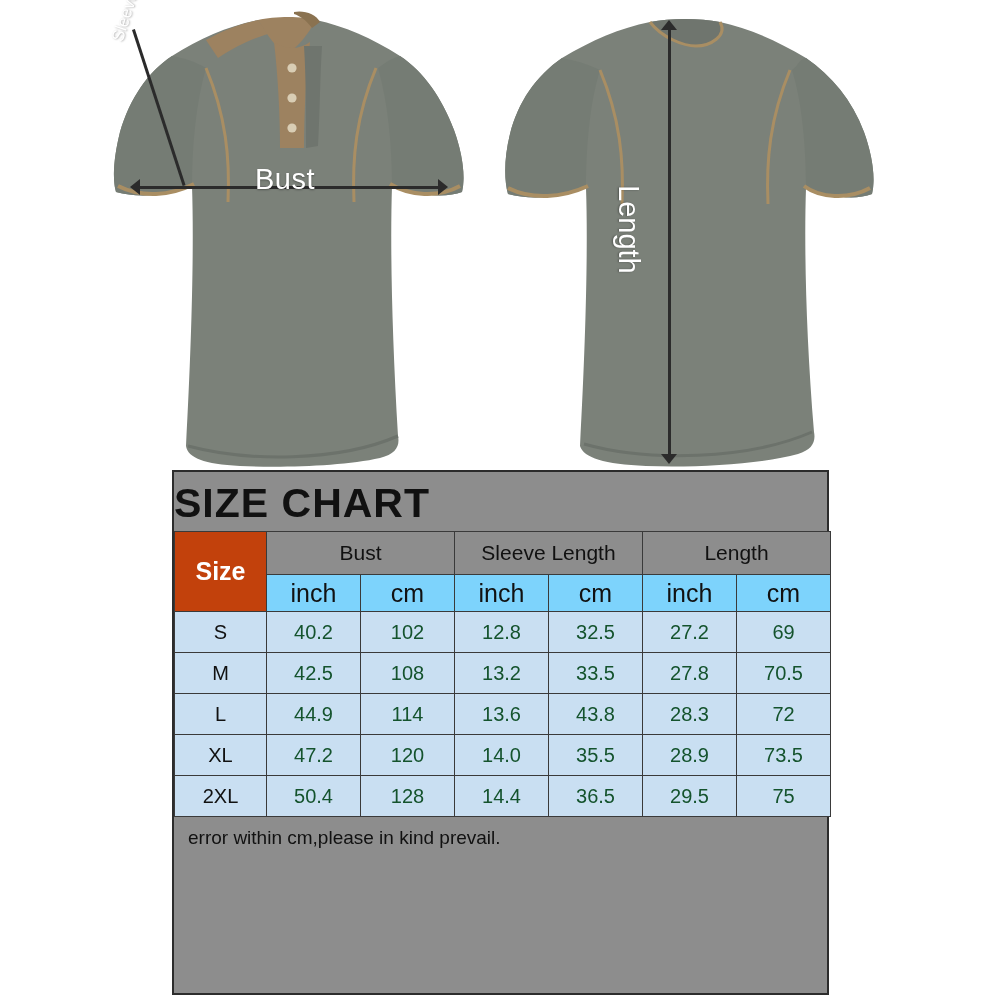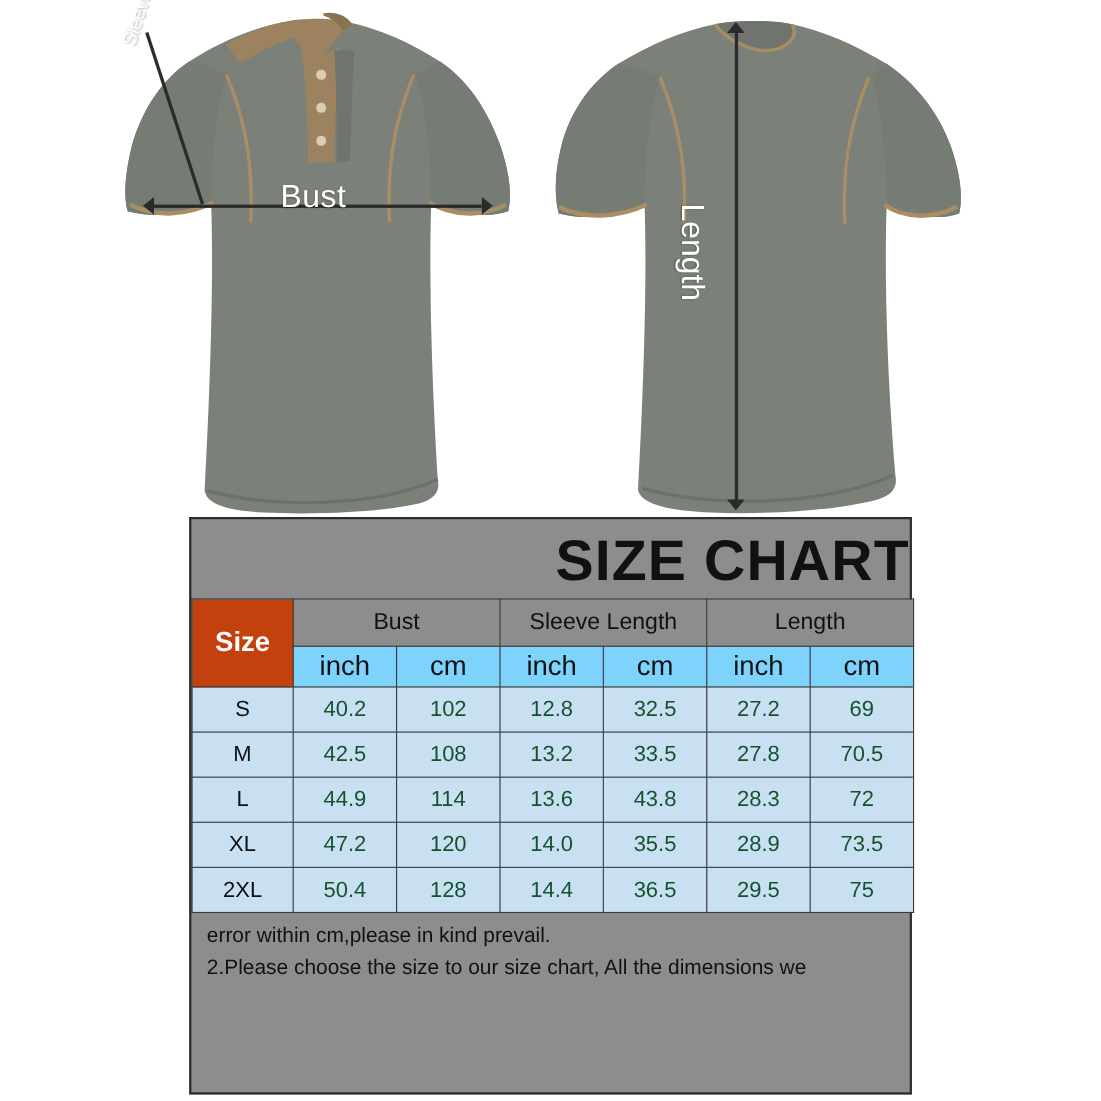--- a/index.html
+++ b/index.html
@@ -40,21 +40,21 @@
   
   .mline{position:absolute;background:#2b2b2b;}
   .arrowhead{position:absolute;width:0;height:0;}
 
   
   .chart-wrap{
     position:absolute;left:172px;top:470px;width:657px;height:525px;
     background:#8d8d8d;border:2px solid #2c2c2c;box-sizing:border-box;
   }
   .chart-title{
-    text-align:right;color:#111;font-size:52px;font-weight:bold;
+    text-align:left;color:#111;font-size:41px;font-weight:bold;
     letter-spacing:1px;padding:8px 0 4px;
     font-family:"Liberation Sans", sans-serif;
   }
   table.size{
     border-collapse:collapse;width:100%;table-layout:fixed;
   }
   table.size th, table.size td{
     border:1px solid #3a3a3a;text-align:center;
     font-family:"Liberation Sans", sans-serif;
   }
@@ -241,17 +241,16 @@
           <td class="val">14.4</td>
           <td class="val">36.5</td>
           <td class="val">29.5</td>
           <td class="val">75</td>
         </tr>
       </tbody>
     </table>
 
     <div class="notes">
       <div>error within cm,please in kind prevail.</div>
-      <div>2.Please choose the size to our size chart, All the dimensions we</div>
     </div>
   </div>
 
 </div>
 
 </body></html>

